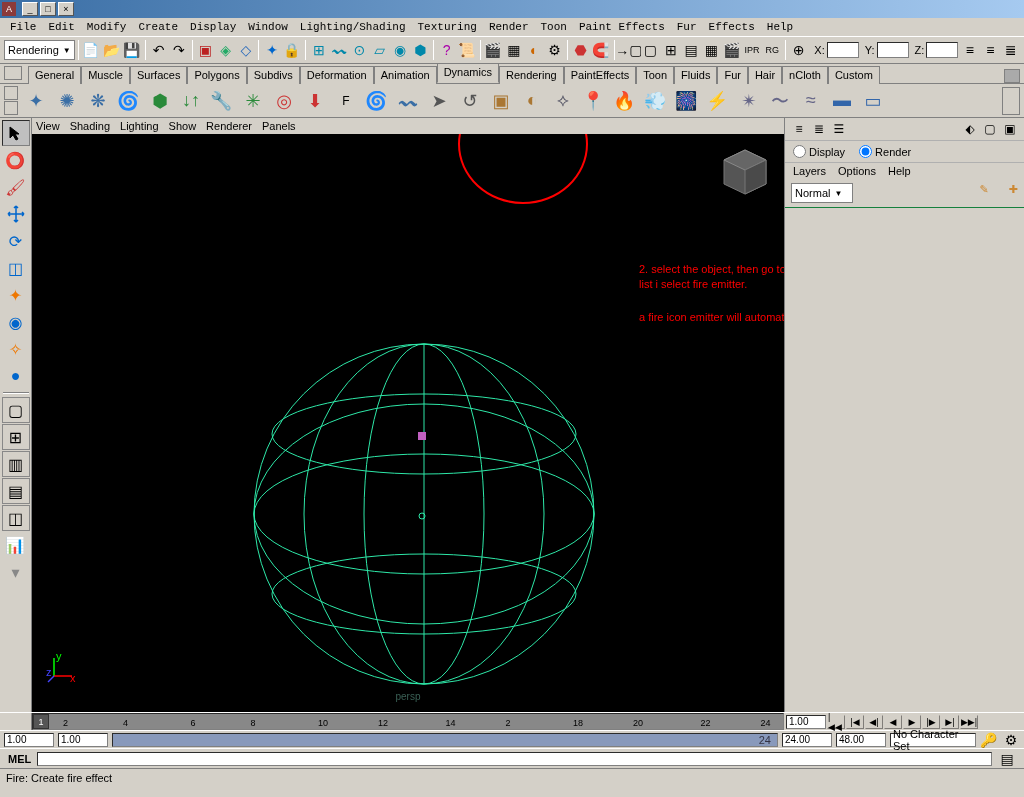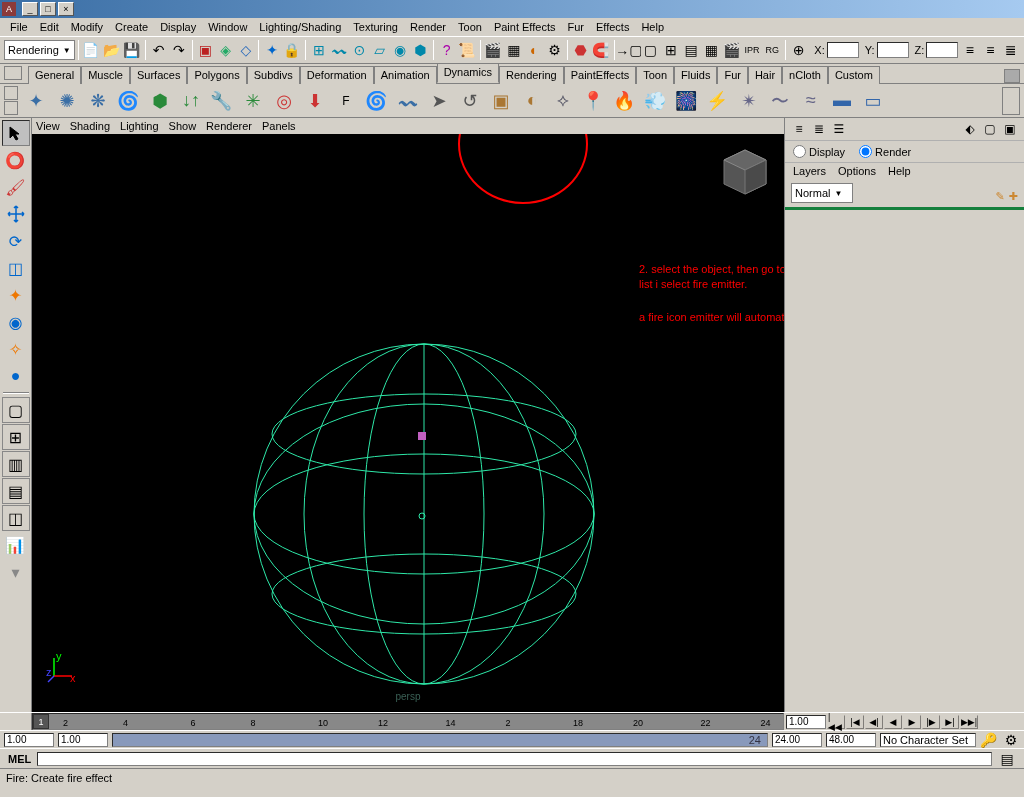--- a/index.html
+++ b/index.html
@@ -2,21 +2,21 @@
 <html><head>
 <meta charset="utf-8">
 <style>
 * { margin: 0; padding: 0; box-sizing: border-box; font-family: Tahoma, Arial, sans-serif; font-size: 11px; }
 body { background: #d4d0c8; width: 1024px; height: 797px; overflow: hidden; }
 .titlebar { height: 18px; background: linear-gradient(to right, #3a6ea5, #a6caf0); color: #fff; display: flex; align-items: center; padding: 0 2px; }
 .titlebar .icon { width: 14px; height: 14px; background: #8b3a3a; margin-right: 4px; display:flex; align-items:center; justify-content:center; color:#fff; font-size:9px;}
 .titlebar .title { flex: 1; font-weight: bold; font-size: 11px; }
 .titlebar .winbtn { width: 16px; height: 14px; background: #d4d0c8; border: 1px solid #fff; border-right-color: #555; border-bottom-color: #555; margin-left: 2px; display: flex; align-items: center; justify-content: center; font-size: 9px; font-family: Arial; color:#000;}
 .menubar { height: 18px; background: #d4d0c8; display: flex; align-items: center; padding: 0 4px; }
-.menubar span { padding: 17px 6px; color: #000; cursor: default; }
+.menubar span { padding: 17px 6px; color: #000; cursor: default; font-family: Liberation Mono, monospace; }
 .toprow { height: 28px; background: #d4d0c8; display: flex; align-items: center; padding: 2px 4px; border-top: 1px solid #fff; border-bottom: 1px solid #808080; gap: 1px; }
 .dropdown { height: 20px; border: 1px solid #808080; background: #fff; padding: 1px 3px; display: flex; align-items: center; }
 .dropdown .arr { margin-left: 4px; font-size: 8px; }
 .sep { width: 1px; height: 20px; background: #808080; margin: 0 2px; border-right: 1px solid #fff; }
 .tbtn { width: 22px; height: 22px; border: 1px solid #d4d0c8; display: flex; align-items: center; justify-content: center; font-size: 14px; cursor: default; }
 .coord { display: flex; align-items: center; margin-left: 3px; }
 .coord label { margin: 0 2px; }
 .coord input { width: 32px; height: 16px; border: 1px inset #808080; background: #fff; font-size: 10px; padding: 0 2px;}
 .shelftabs { height: 20px; background: #d4d0c8; display: flex; align-items: flex-end; padding: 0 4px 0 28px; border-bottom: 1px solid #808080; position:relative; }
 .shelftabs .leftsq { position:absolute; left:4px; top:2px; width:18px; height:14px; border:1px solid #808080; background:#d4d0c8; }
@@ -39,35 +39,35 @@
 .viewcube { position:absolute; top:10px; right:14px; width:50px; height:54px; }
 .annotation { position:absolute; top:128px; right:-235px; width:380px; color:#ff0000; font-size:14px; font-family: Arial; line-height:1.35; z-index:5;}
 .annotation p { margin-bottom:18px; }
 .redcircle { position:absolute; top:-50px; left:426px; width:130px; height:120px; border:2px solid #ff0000; border-radius:50%; z-index:10;}
 .rightpanel { width: 240px; background: #d4d0c8; border-left: 1px solid #808080; display:flex; flex-direction:column;}
 .rp-row { display:flex; align-items:center; padding:3px 6px; gap:4px; border-bottom:1px solid #b0b0b0;}
 .rp-row .ic { width:16px; height:16px; display:flex; align-items:center; justify-content:center; font-size:12px;}
 .rp-radio { display:flex; align-items:center; padding:4px 8px; gap:14px; border-bottom:1px solid #b0b0b0;}
 .rp-radio label { display:flex; align-items:center; gap:3px;}
 .rp-menu { display:flex; align-items:center; padding:2px 8px; gap:12px; color:#000;}
-.rp-normal { display:flex; align-items:flex-end; padding:4px 6px; gap:4px; border-bottom:3px solid #15803d;}
+.rp-normal { display:flex; align-items:flex-start; padding:4px 6px; gap:20px; border-bottom:1px solid #15803d;}
 .rp-body { flex:1; background:#d4d0c8; }
 .timeslider { height:18px; background:#d4d0c8; border-top:1px solid #fff; display:flex; position:relative;}
 .timeslider .leftblock { width:32px; background:#d4d0c8; border-right:1px solid #808080;}
 .timeslider .track { flex:1; background:#888; position:relative; border:1px inset #808080;}
 .timeslider .track .tick { position:absolute; bottom:1px; font-size:9px; color:#000;}
 .timeslider .handle { position:absolute; left:0; top:0; width:16px; height:100%; background:#555; border:1px solid #333; color:#fff; font-size:9px; display:flex; align-items:center; justify-content:center;}
 .timeslider .rightctrls { width:240px; display:flex; align-items:center; gap:1px; padding:0 2px; background:#d4d0c8;}
 .timeslider .rightctrls input { width:40px; height:14px; border:1px inset #808080; font-size:10px; padding:0 2px;}
 .timeslider .rightctrls .pbtn { width:18px; height:14px; border:1px outset #d4d0c8; background:#d4d0c8; display:flex; align-items:center; justify-content:center; font-size:9px;}
 .rangeslider { height:18px; background:#d4d0c8; display:flex; align-items:center; padding:0 4px; gap:4px; border-top:1px solid #fff;}
 .rangeslider input[type=text] { width:50px; height:14px; border:1px inset #808080; font-size:10px; padding:0 2px;}
 .rangeslider .rtrack { flex:1; height:14px; background:#a0a0a0; border:1px inset #808080; position:relative;}
 .rangeslider .rtrack .rbar { position:absolute; left:0; width:100%; height:100%; background:#8899bb; display:flex; align-items:center; justify-content:flex-end; padding-right:6px; font-size:9px; color:#334;}
-.rangeslider .charsel { width:96px; height:14px; border:1px inset #808080; background:#fff; font-size:10px; padding:0 2px;}
+.rangeslider .charsel { width:86px; height:14px; border:1px inset #808080; background:#fff; font-size:10px; padding:0 2px;}
 .melrow { height:20px; background:#d4d0c8; display:flex; align-items:center; padding:2px 8px; gap:6px; border-top:1px solid #fff;}
 .melrow label { font-weight:bold;}
 .melrow input { flex:1; height:14px; border:1px inset #808080; background:#fff;}
 .statusbar { height:18px; background:#d4d0c8; border-top:1px solid #808080; display:flex; align-items:center; padding:0 6px;}
 svg { display:block; }
 </style>
 </head>
 <body>
 
 <div class="titlebar">

